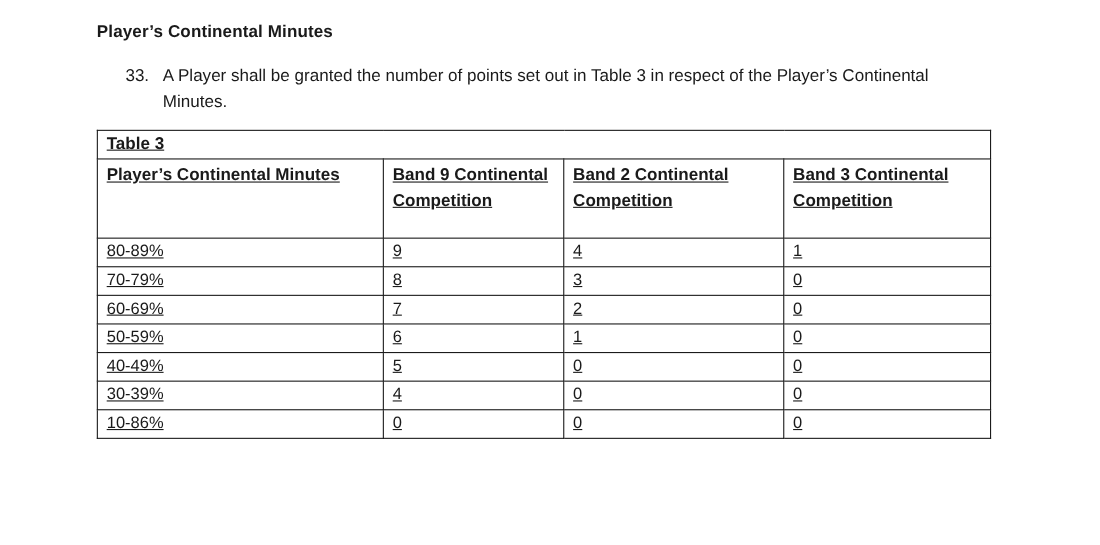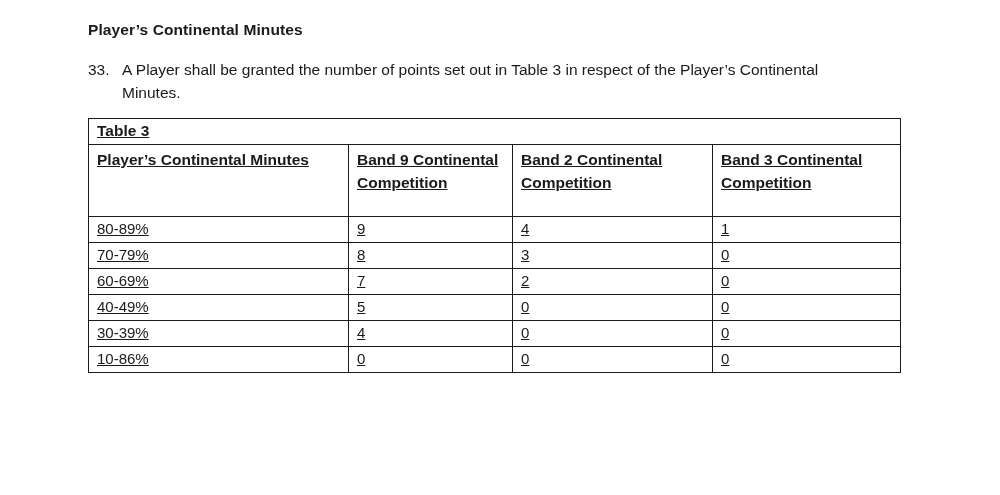--- a/index.html
+++ b/index.html
@@ -19,20 +19,21 @@
   }
   .doc-heading {
     font-size: 15.5px;
     font-weight: bold;
     line-height: 20px;
     letter-spacing: 0.1px;
   }
   .clause {
     display: flex;
     margin-top: 18px;
+    margin-left: 26px;
     font-size: 15.5px;
     line-height: 23px;
   }
   .clause-number {
     width: 34px;
     flex: 0 0 34px;
   }
   .clause-text {
     width: 740px;
   }
@@ -112,20 +113,26 @@
           <td>3</td>
           <td>0</td>
         </tr>
         <tr>
           <td>60-69%</td>
           <td>7</td>
           <td>2</td>
           <td>0</td>
         </tr>
         <tr>
+          <td>50-59%</td>
+          <td>6</td>
+          <td>1</td>
+          <td>0</td>
+        </tr>
+        <tr>
           <td>40-49%</td>
           <td>5</td>
           <td>0</td>
           <td>0</td>
         </tr>
         <tr>
           <td>30-39%</td>
           <td>4</td>
           <td>0</td>
           <td>0</td>

